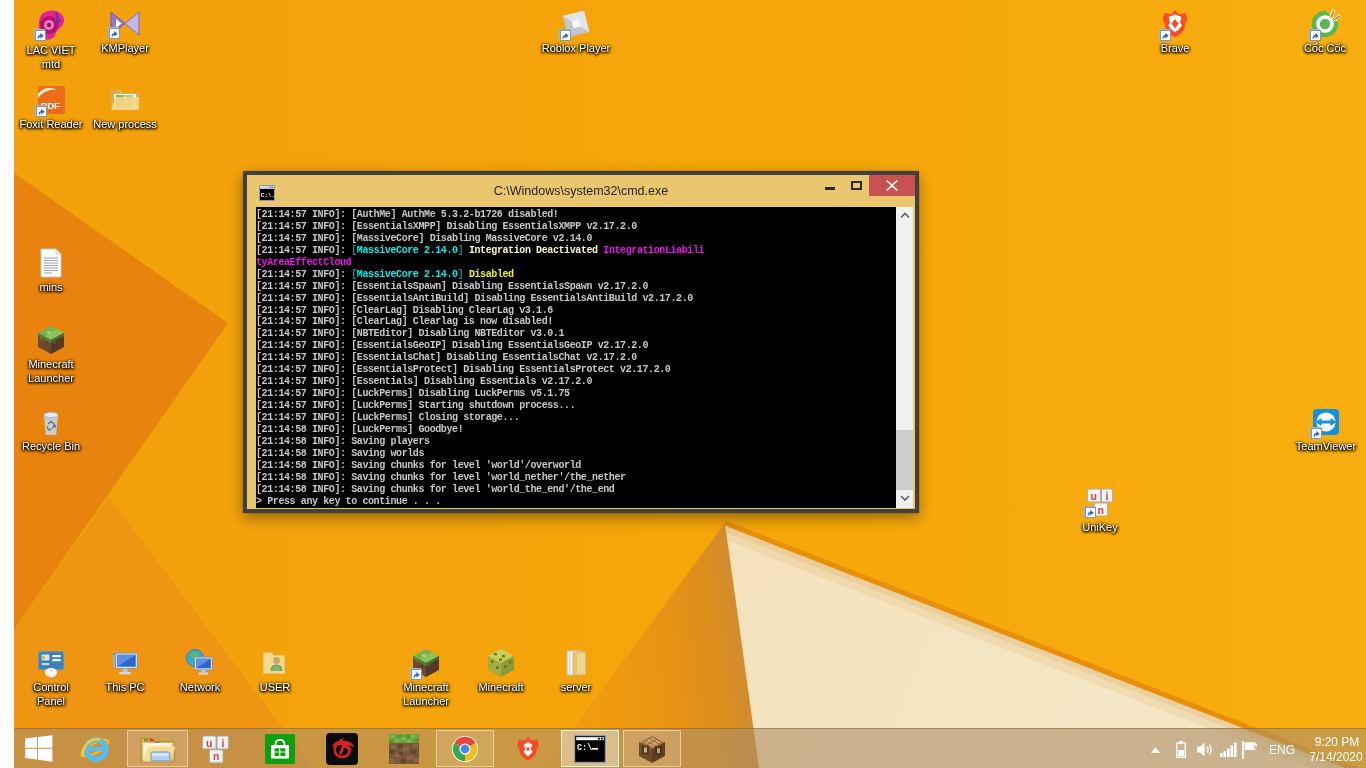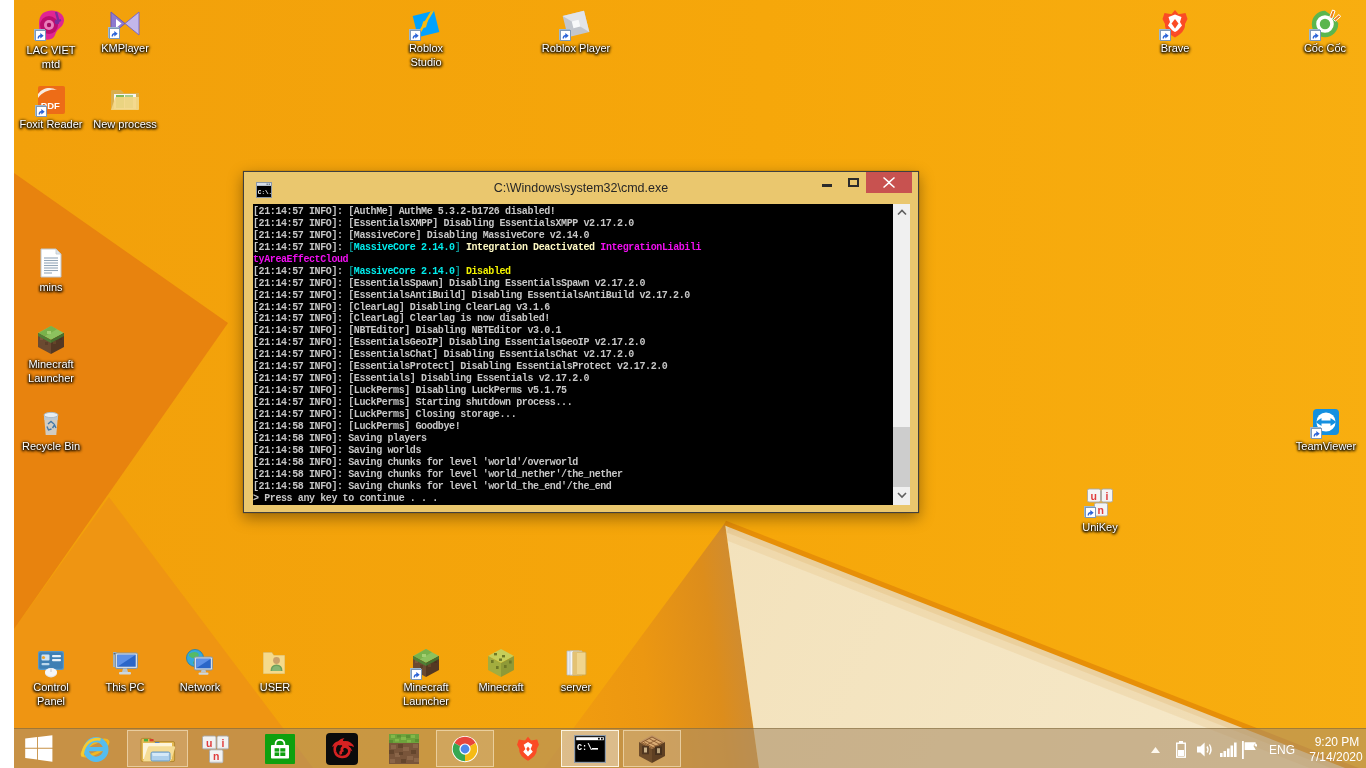--- a/index.html
+++ b/index.html
@@ -9,21 +9,21 @@
   .dicon{position:absolute;width:84px;text-align:center;z-index:2;}
   .dicon .ig{display:block;margin:0 auto;position:relative;}
   .dicon .lbl{display:block;margin-top:2px;color:#fff;font-size:11px;line-height:13.5px;
     text-shadow:0 1px 2.5px rgba(0,0,0,1), 0 0 3px rgba(0,0,0,.85), 1px 1px 3px rgba(0,0,0,1), -1px 1px 2px rgba(0,0,0,.55);}
   .sc{position:absolute;left:0;bottom:0;width:11px;height:11px;background:#fff;
       border:1px solid #9db8d2;box-sizing:border-box;z-index:3;}
   .sc svg{position:absolute;left:0px;top:0px;}
   
   #cmdwin{position:absolute;left:229px;top:171px;width:676px;height:342px;
     background:#eac76e;z-index:5;box-shadow:0 5px 14px rgba(0,0,0,.38), 0 0 1px rgba(120,80,0,.8);
-    border:1px solid #404040;box-sizing:border-box;padding-left:33px;}
+    border:4px solid #404040;box-sizing:border-box;padding-left:33px;}
   #tbar{position:absolute;left:0;top:0;width:100%;height:28px;}
   #ttl{position:absolute;left:0;right:0;top:9px;text-align:center;font-size:12.5px;color:#262626;}
   #cons{position:absolute;left:9px;top:31.5px;width:640px;height:301px;background:#000;overflow:hidden;}
   #cons pre{margin:0;padding:2.4px 0 0 0;font-family:"Liberation Mono",monospace;
      font-weight:bold;font-size:10px;line-height:11.95px;letter-spacing:-0.4px;color:#c7c7c7;}
   #cpre i{font-style:normal;}
   .t{color:#0b8e8e;} .c{color:#00eded;} .r{color:#fef9c3;} .m{color:#ef0fef;} .y{color:#f2f200;}
   #sbar{position:absolute;left:649px;top:31.5px;width:17px;height:301px;background:#f0f0f0;}
   .sthumb{position:absolute;left:0;top:223px;width:17px;height:60px;background:#cdcdcd;}
   .schev{position:absolute;left:3.5px;width:10px;height:10px;}
@@ -150,35 +150,20 @@
  <svg width="32" height="32" viewBox="0 0 32 32">
   <path d="M2 7 L2 26 L30 26 L30 9 L15 9 L12 6 L4 6 Q2 6 2 7 Z" fill="#d9ae4e"></path>
   <rect x="5" y="10" width="22" height="15" fill="#f6f6f4"></rect>
   <rect x="7" y="11" width="8" height="13" fill="#7fb95c"></rect>
   <rect x="16" y="11" width="8" height="13" fill="#a8cc8a"></rect>
   <path d="M2 26 L6 14 Q6.3 13 7.4 13 L30 13 L30 25 Q30 26 29 26 Z" fill="#f3d684" opacity=".92"></path>
  </svg></span>
  <span class="lbl">New process</span>
     </div>
 
-<div class="dicon" style="left:370px;top:8px">
-      <span class="ig" style="width:34px;height:32px">
- <svg width="34" height="32" viewBox="0 0 34 32">
-  <g transform="rotate(-14 17 16)">
-   <rect x="6" y="5" width="22" height="22" fill="#00a2ff"></rect>
-   <polygon points="6,27 28,5 24.5,5 6,23.5" fill="#f6bb0e"></polygon>
-   <polygon points="14.8,12.8 19.8,12.8 16.2,19.2 11.5,19.2" fill="#f6bb0e"></polygon>
-  </g>
- </svg><span class="sc" style="bottom:0">
-          <svg width="11" height="11">
-            <use href="#scut"></use>
-          </svg>
-        </span></span>
- <span class="lbl">Roblox<br>Studio</span>
-    </div>
 
 <div class="dicon" style="left:520px;top:8px">
       <span class="ig" style="width:34px;height:32px">
  <svg width="34" height="32" viewBox="0 0 34 32">
   <g transform="rotate(-14 17 16)">
    <rect x="6" y="5" width="22" height="22" fill="#c2c6cd"></rect>
    <path d="M6 5 L28 5 L28 27 Z" fill="#e2e4e8"></path>
    <rect x="13.5" y="12.5" width="7" height="7" fill="#f8f9fa"></rect>
   </g>
  </svg><span class="sc" style="bottom:0">

